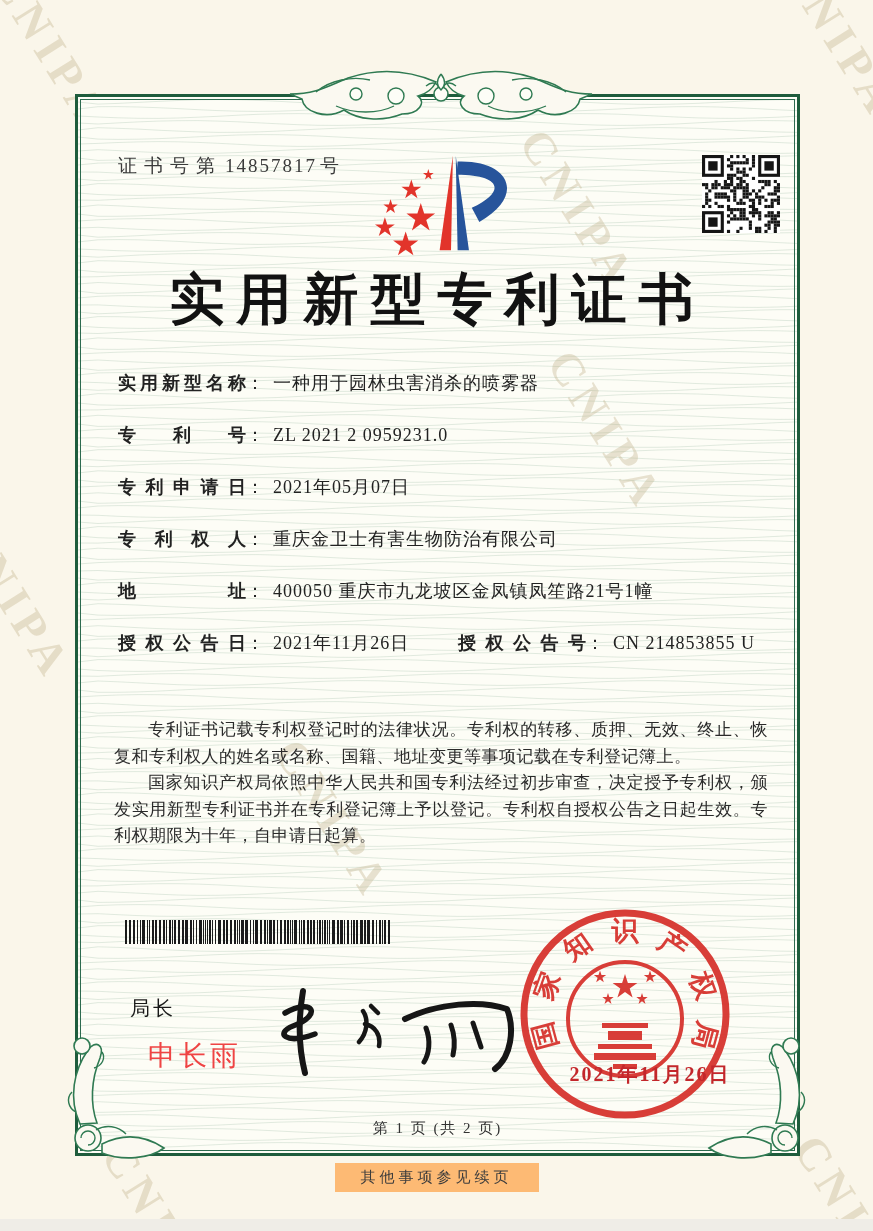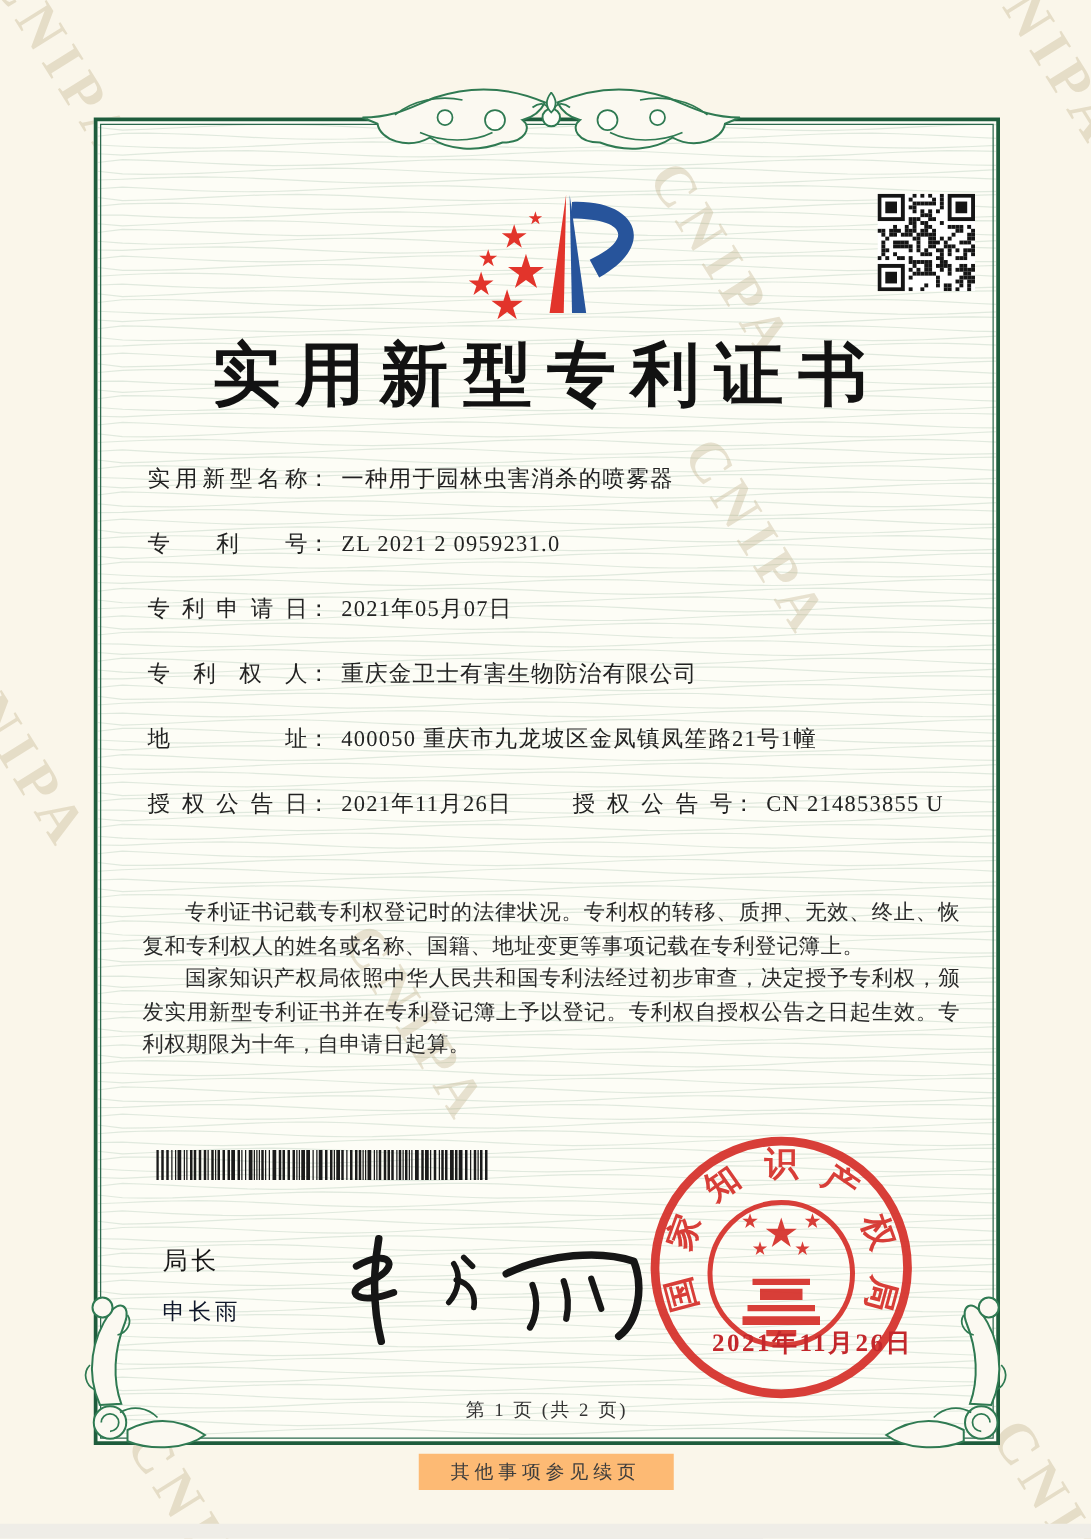--- a/index.html
+++ b/index.html
@@ -33,35 +33,35 @@
   .cert-no .num{letter-spacing:2px;margin-left:3px;margin-right:3px;}
   .logo{position:absolute;left:288px;top:50px;width:170px;height:115px;}
   .qr{position:absolute;left:624px;top:58px;width:78px;height:78px;}
   .title{position:absolute;left:0;top:166px;width:100%;text-align:center;
          font-size:55px;font-weight:bold;letter-spacing:12px;color:#121212;}
 
   
   .fields{position:absolute;left:40px;top:274px;right:34px;font-size:18px;color:#222;}
   .frow{height:24px;line-height:24px;margin-bottom:28px;white-space:nowrap;}
   .flabel{display:inline-block;width:128px;text-align:justify;text-align-last:justify;
-          vertical-align:top;}
+          vertical-align:top;font-weight:bold;}
   .fcolon{display:inline-block;vertical-align:top;}
   .fvalue{margin-left:9px;letter-spacing:1px;}
   .pair2{position:absolute;left:340px;top:0;}
   .frow:last-child{position:relative;}
 
   
   .body-text{position:absolute;left:36px;top:620px;width:654px;font-size:17px;
              line-height:26.5px;color:#2a2a2a;text-align:justify;letter-spacing:0.5px;}
   .body-text p{margin:0;text-indent:2em;}
 
   
   .barcode{position:absolute;left:47px;top:823px;width:270px;height:24px;}
   .signer-title{position:absolute;left:52px;top:898px;font-size:20px;letter-spacing:3px;color:#191919;}
-  .signer-name{position:absolute;left:52px;top:940px;font-size:18px;letter-spacing:3px;color:#0f172a;}
+  .signer-name{position:absolute;left:70px;top:940px;font-size:28px;letter-spacing:3px;color:#ef4444;}
   .signature{position:absolute;left:185px;top:878px;width:275px;height:105px;}
   .seal{position:absolute;left:440px;top:810px;width:214px;height:214px;opacity:0.93;}
   .seal-date{position:absolute;left:452px;top:964px;width:240px;text-align:center;
              font-size:20px;color:#c3272b;letter-spacing:2px;font-weight:bold;}
   .page-num{position:absolute;left:0;top:1022px;width:100%;text-align:center;
             font-size:15px;letter-spacing:2px;color:#333;}
 
   
   .flourish{position:absolute;left:286px;top:66px;width:310px;height:62px;z-index:2;}
   .corner{position:absolute;width:120px;height:150px;z-index:2;}
@@ -235,20 +235,23 @@
       <path d="M0 1041 L20 1038.6 L40 1038.8 L60 1039.4 L80 1040.3 L100 1041.3 L120 1042.3 L140 1043.0 L160 1043.4 L180 1043.3 L200 1042.8 L220 1041.9 L240 1040.9 L260 1039.9 L280 1039.1 L300 1038.7 L320 1038.6 L340 1039.1 L360 1039.8 L380 1040.8 L400 1041.9 L420 1042.7 L440 1043.3 L460 1043.4 L480 1043.1 L500 1042.4 L520 1041.4 L540 1040.4 L560 1039.4 L580 1038.8 L600 1038.6 L620 1038.8 L640 1039.5 L660 1040.4 L680 1041.4 L700 1042.4 L720 1043.1" fill="none" stroke="rgba(125,165,135,0.22)" stroke-width="1"></path>
       <path d="M0 1048 L20 1049.5 L40 1050.2 L60 1050.4 L80 1050.2 L100 1049.6 L120 1048.6 L140 1047.6 L160 1046.6 L180 1045.9 L200 1045.6 L220 1045.7 L240 1046.3 L260 1047.1 L280 1048.2 L300 1049.2 L320 1049.9 L340 1050.4 L360 1050.3 L380 1049.9 L400 1049.1 L420 1048.1 L440 1047.1 L460 1046.2 L480 1045.7 L500 1045.6 L520 1046.0 L540 1046.7 L560 1047.7 L580 1048.7 L600 1049.6 L620 1050.2 L640 1050.4 L660 1050.1 L680 1049.5 L700 1048.5 L720 1047.5" fill="none" stroke="rgba(125,165,135,0.22)" stroke-width="1"></path>
     </svg>
 
   <div class="wm wm-in wm-f">CNIPA</div>
   <div class="wm wm-in wm-g">CNIPA</div>
   <div class="wm wm-in wm-h">CNIPA</div>
 
   <div class="content">
 
+    <div class="cert-no">
+      <span class="cjk">证书号第</span><span class="num">14857817</span><span class="cjk">号</span>
+    </div>
 
     <svg class="logo" id="logo" viewBox="0 0 180 115">
       <polygon points="92,6 78,106 90,106" fill="#e2342b"></polygon>
       <polygon points="95,6 97,106 109,106" fill="#27549b"></polygon>
       <path d="M97,12 C152,10 170,48 120,76 L112,61 C150,43 142,26 96,26 Z" fill="#27549b"></path>
     <polygon points="26.0,52.0 27.8,57.5 33.6,57.5 28.9,60.9 30.7,66.5 26.0,63.1 21.3,66.5 23.1,60.9 18.4,57.5 24.2,57.5" fill="#e2342b"></polygon>
         <polygon points="48.0,31.0 50.5,38.6 58.5,38.6 52.0,43.3 54.5,50.9 48.0,46.2 41.5,50.9 44.0,43.3 37.5,38.6 45.5,38.6" fill="#e2342b"></polygon>
         <polygon points="20.0,71.0 22.5,78.6 30.5,78.6 24.0,83.3 26.5,90.9 20.0,86.2 13.5,90.9 16.0,83.3 9.5,78.6 17.5,78.6" fill="#e2342b"></polygon>
         <polygon points="58.0,56.0 61.6,67.1 73.2,67.1 63.8,73.9 67.4,84.9 58.0,78.1 48.6,84.9 52.2,73.9 42.8,67.1 54.4,67.1" fill="#e2342b"></polygon>
         <polygon points="42.0,86.0 45.1,95.7 55.3,95.7 47.1,101.7 50.2,111.3 42.0,105.3 33.8,111.3 36.9,101.7 28.7,95.7 38.9,95.7" fill="#e2342b"></polygon>

